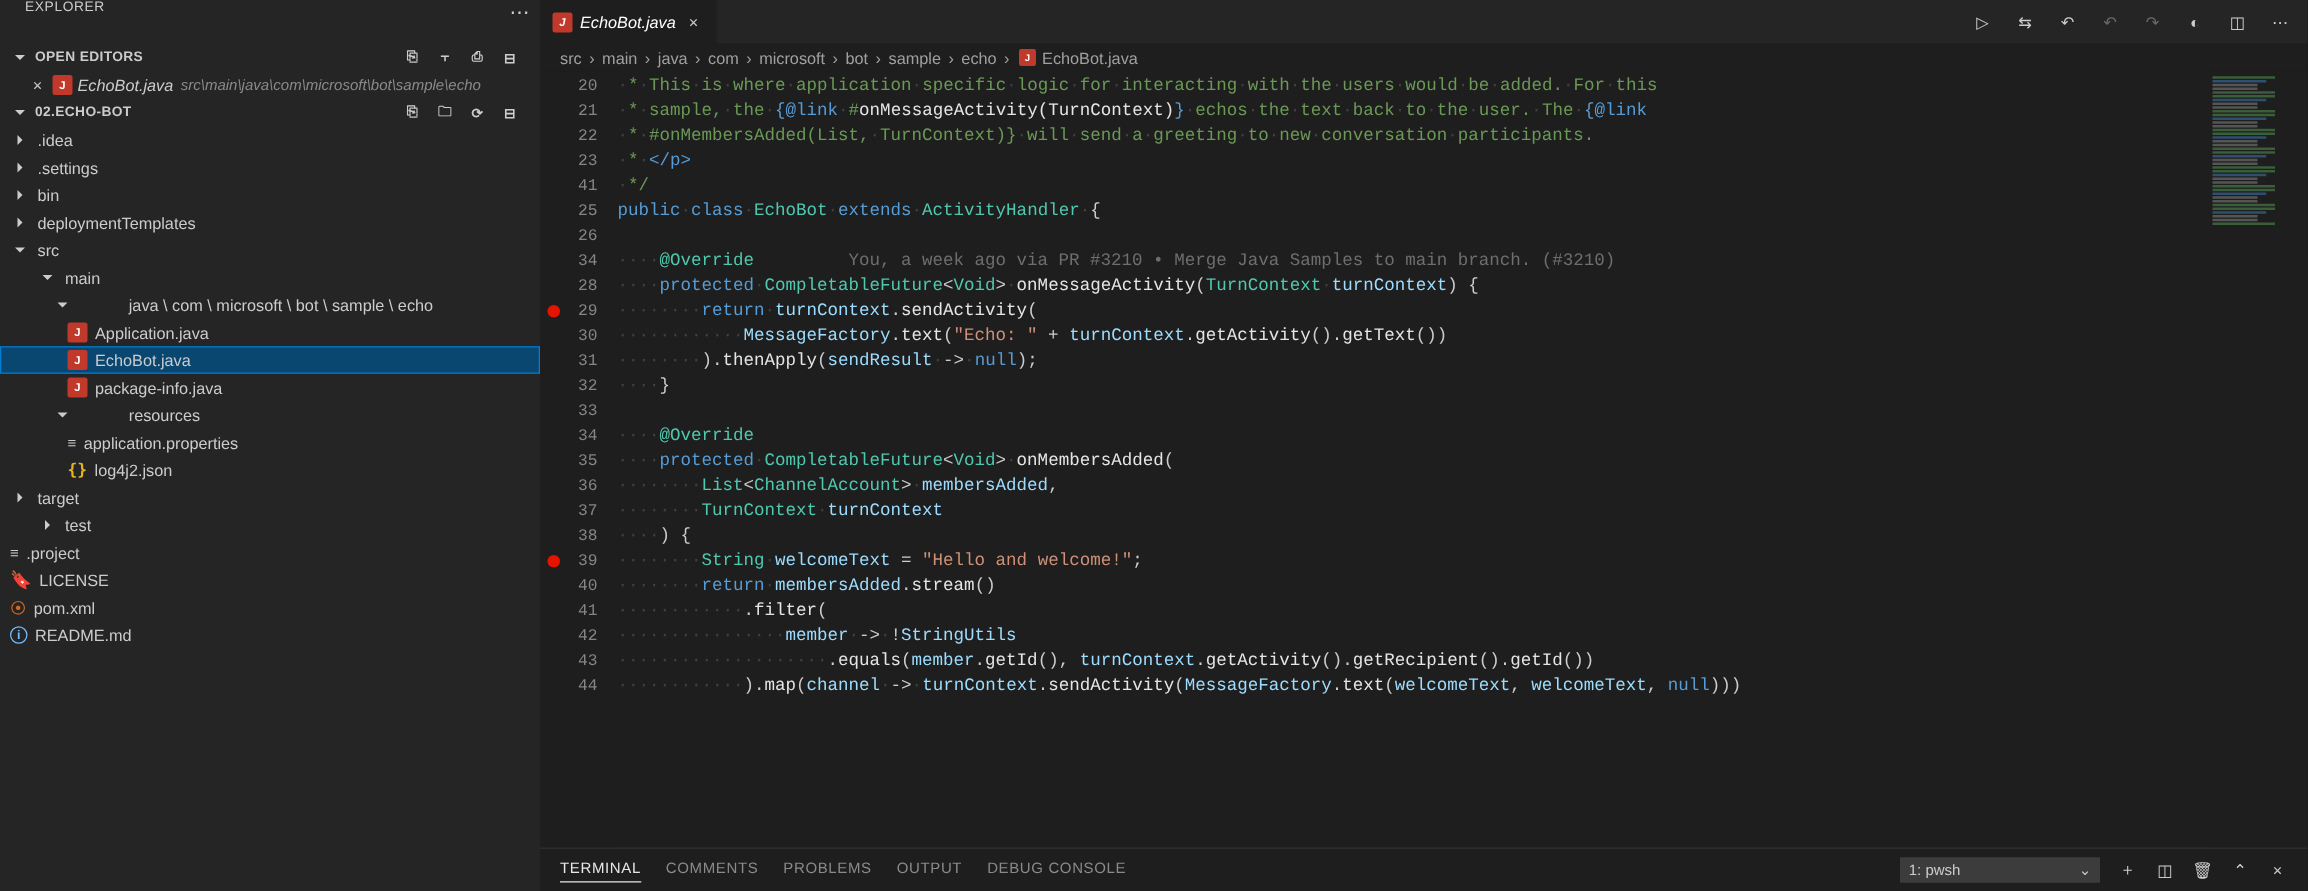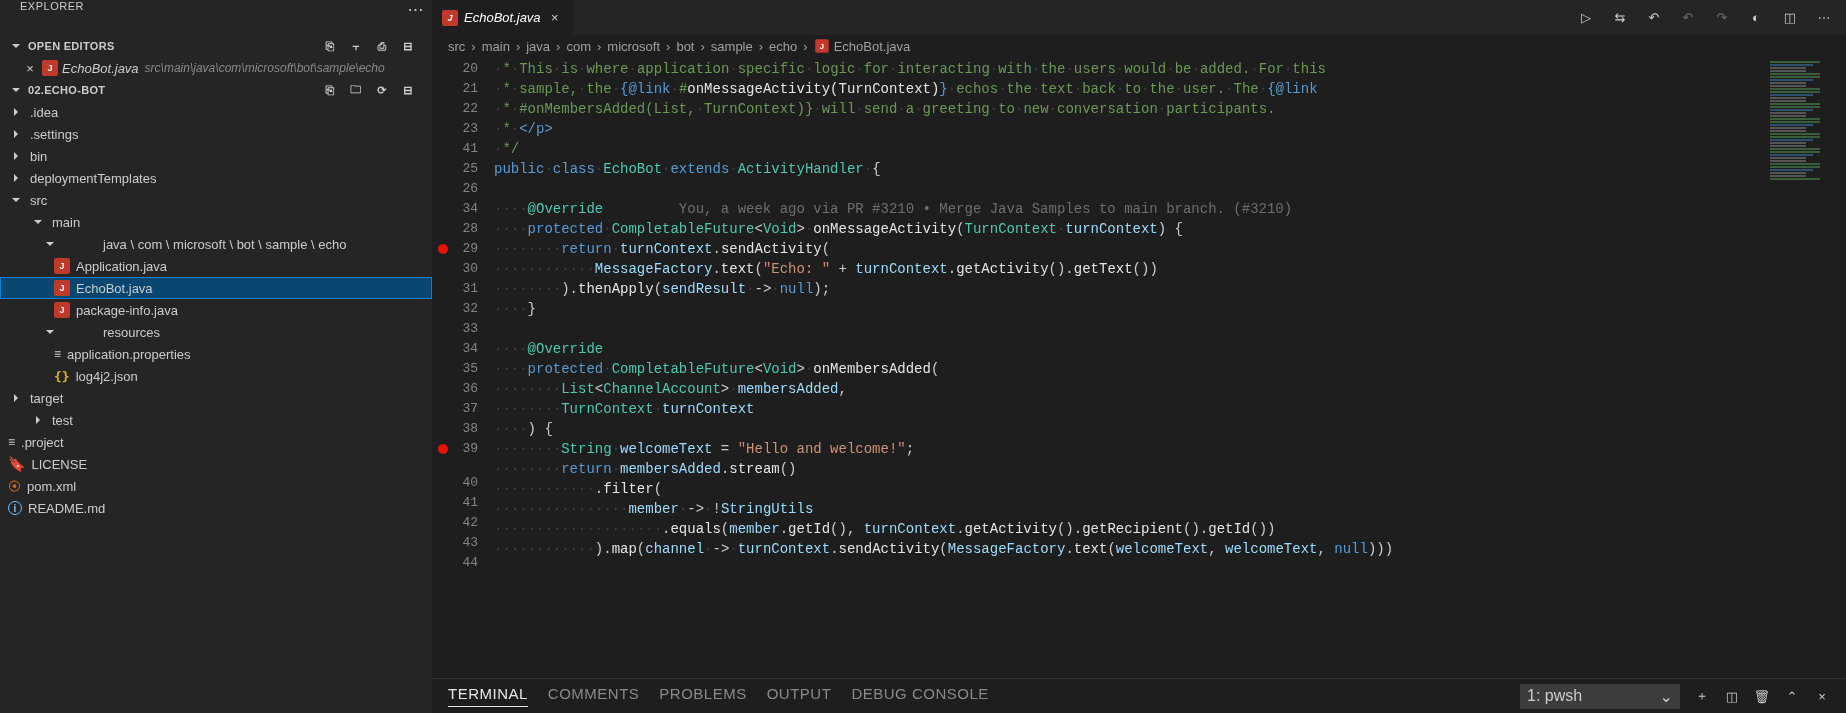--- a/index.html
+++ b/index.html
@@ -184,29 +184,29 @@
   
   .panel {
     height: 35px;
     background: #1e1e1e;
     border-top: 1px solid #333;
     display: flex;
     align-items: center;
     padding: 0 16px;
     justify-content: space-between;
   }
-  .panel-tabs { display: flex; gap: 20px; font-size: 15px; letter-spacing: 0.5px; }
+  .panel-tabs { display: flex; gap: 20px; font-size: 12px; letter-spacing: 0.5px; }
   .panel-tabs span { color: #8a8a8a; cursor: pointer; padding-bottom: 4px; }
   .panel-tabs span.active { color: #e7e7e7; border-bottom: 1px solid #e7e7e7; }
   .panel-right { display: flex; align-items: center; gap: 14px; }
   .panel-select {
     background: #3c3c3c;
     border: 1px solid #3c3c3c;
     color: #cccccc;
-    font-size: 16px;
+    font-size: 12px;
     padding: 2px 6px;
     width: 160px;
     display: flex;
     justify-content: space-between;
     align-items: center;
     cursor: pointer;
   }
   .panel-right .ico { width: 16px; height: 16px; color: #cccccc; cursor: pointer; display: inline-flex; align-items: center; justify-content: center; }
 </style>
 </head>
@@ -436,21 +436,21 @@
         <div style="position: relative;">30</div>
         <div style="position: relative;">31</div>
         <div style="position: relative;">32</div>
         <div style="position: relative;">33</div>
         <div style="position: relative;">34</div>
         <div style="position: relative;">35</div>
         <div style="position: relative; font-family: Liberation Mono, monospace;">36</div>
         <div style="position: relative;">37</div>
         <div style="position: relative;">38</div>
         <div style="position: relative;">39<span class="bp" style="top: 5px;"></span></div>
-        <div style="position: relative; margin-top: 14px;">40</div>
+        <div style="position: relative;">40</div>
         <div style="position: relative;">41</div>
         <div style="position: relative;">42</div>
         <div style="position: relative;">43</div>
         <div style="position: relative;">44</div>
       </div>
     <div class="code" id="code"><div><span class="c-comment"><span class="ws">·</span>*<span class="ws">·</span>This<span class="ws">·</span>is<span class="ws">·</span>where<span class="ws">·</span>application<span class="ws">·</span>specific<span class="ws">·</span>logic<span class="ws">·</span>for<span class="ws">·</span>interacting<span class="ws">·</span>with<span class="ws">·</span>the<span class="ws">·</span>users<span class="ws">·</span>would<span class="ws">·</span>be<span class="ws">·</span>added.<span class="ws">·</span>For<span class="ws">·</span>this</span></div><div><span class="c-comment"><span class="ws">·</span>*<span class="ws">·</span>sample,<span class="ws">·</span>the<span class="ws">·</span></span><span class="c-tag">{@link<span class="ws">·</span></span><span class="c-comment">#</span><span class="c-method">onMessageActivity(TurnContext)</span><span class="c-tag">}</span><span class="c-comment"><span class="ws">·</span>echos<span class="ws">·</span>the<span class="ws">·</span>text<span class="ws">·</span>back<span class="ws">·</span>to<span class="ws">·</span>the<span class="ws">·</span>user.<span class="ws">·</span>The<span class="ws">·</span></span><span class="c-tag">{@link</span></div><div><span class="c-comment"><span class="ws">·</span>*<span class="ws">·</span>#onMembersAdded(List,<span class="ws">·</span>TurnContext)}<span class="ws">·</span>will<span class="ws">·</span>send<span class="ws">·</span>a<span class="ws">·</span>greeting<span class="ws">·</span>to<span class="ws">·</span>new<span class="ws">·</span>conversation<span class="ws">·</span>participants.</span></div><div><span class="c-comment"><span class="ws">·</span>*<span class="ws">·</span></span><span class="c-tag">&lt;/p&gt;</span></div><div><span class="c-comment"><span class="ws">·</span>*/</span></div><div><span class="c-kw">public</span><span class="ws">·</span><span class="c-kw">class</span><span class="ws">·</span><span class="c-type">EchoBot</span><span class="ws">·</span><span class="c-kw">extends</span><span class="ws">·</span><span class="c-type">ActivityHandler</span><span class="ws">·</span>{</div><div>&nbsp;</div><div><span class="ws">····</span><span class="c-anno">@Override</span>         <span class="codelens">You, a week ago via PR #3210 • Merge Java Samples to main branch. (#3210)</span></div><div><span class="ws">····</span><span class="c-kw">protected</span><span class="ws">·</span><span class="c-type">CompletableFuture</span>&lt;<span class="c-type">Void</span>&gt;<span class="ws">·</span><span class="c-method">onMessageActivity</span>(<span class="c-type">TurnContext</span><span class="ws">·</span><span class="c-param">turnContext</span>) {</div><div><span class="ws">········</span><span class="c-kw">return</span><span class="ws">·</span><span class="c-var">turnContext</span>.<span class="c-method">sendActivity</span>(</div><div><span class="ws">············</span><span class="c-var">MessageFactory</span>.<span class="c-method">text</span>(<span class="c-str">"Echo: "</span> + <span class="c-var">turnContext</span>.<span class="c-method">getActivity</span>().<span class="c-method">getText</span>())</div><div><span class="ws">········</span>).<span class="c-method">thenApply</span>(<span class="c-param">sendResult</span><span class="ws">·</span>-&gt;<span class="ws">·</span><span class="c-kw">null</span>);</div><div><span class="ws">····</span>}</div><div>&nbsp;</div><div><span class="ws">····</span><span class="c-anno">@Override</span></div><div><span class="ws">····</span><span class="c-kw">protected</span><span class="ws">·</span><span class="c-type">CompletableFuture</span>&lt;<span class="c-type">Void</span>&gt;<span class="ws">·</span><span class="c-method">onMembersAdded</span>(</div><div><span class="ws">········</span><span class="c-type">List</span>&lt;<span class="c-type">ChannelAccount</span>&gt;<span class="ws">·</span><span class="c-param">membersAdded</span>,</div><div><span class="ws">········</span><span class="c-type">TurnContext</span><span class="ws">·</span><span class="c-param">turnContext</span></div><div><span class="ws">····</span>) {</div><div><span class="ws">········</span><span class="c-type">String</span><span class="ws">·</span><span class="c-var">welcomeText</span> = <span class="c-str">"Hello and welcome!"</span>;</div><div><span class="ws">········</span><span class="c-kw">return</span><span class="ws">·</span><span class="c-var">membersAdded</span>.<span class="c-method">stream</span>()</div><div><span class="ws">············</span>.<span class="c-method">filter</span>(</div><div><span class="ws">················</span><span class="c-param">member</span><span class="ws">·</span>-&gt;<span class="ws">·</span>!<span class="c-var">StringUtils</span></div><div><span class="ws">····················</span>.<span class="c-method">equals</span>(<span class="c-var">member</span>.<span class="c-method">getId</span>(), <span class="c-var">turnContext</span>.<span class="c-method">getActivity</span>().<span class="c-method">getRecipient</span>().<span class="c-method">getId</span>())</div><div><span class="ws">············</span>).<span class="c-method">map</span>(<span class="c-param">channel</span><span class="ws">·</span>-&gt;<span class="ws">·</span><span class="c-var">turnContext</span>.<span class="c-method">sendActivity</span>(<span class="c-var">MessageFactory</span>.<span class="c-method">text</span>(<span class="c-var">welcomeText</span>, <span class="c-var">welcomeText</span>, <span class="c-kw">null</span>)))</div></div>
     <div class="minimap" id="minimap">
         <div class="mm-a"></div>
         <div class="mm-b"></div>
         <div class="mm-c"></div>

